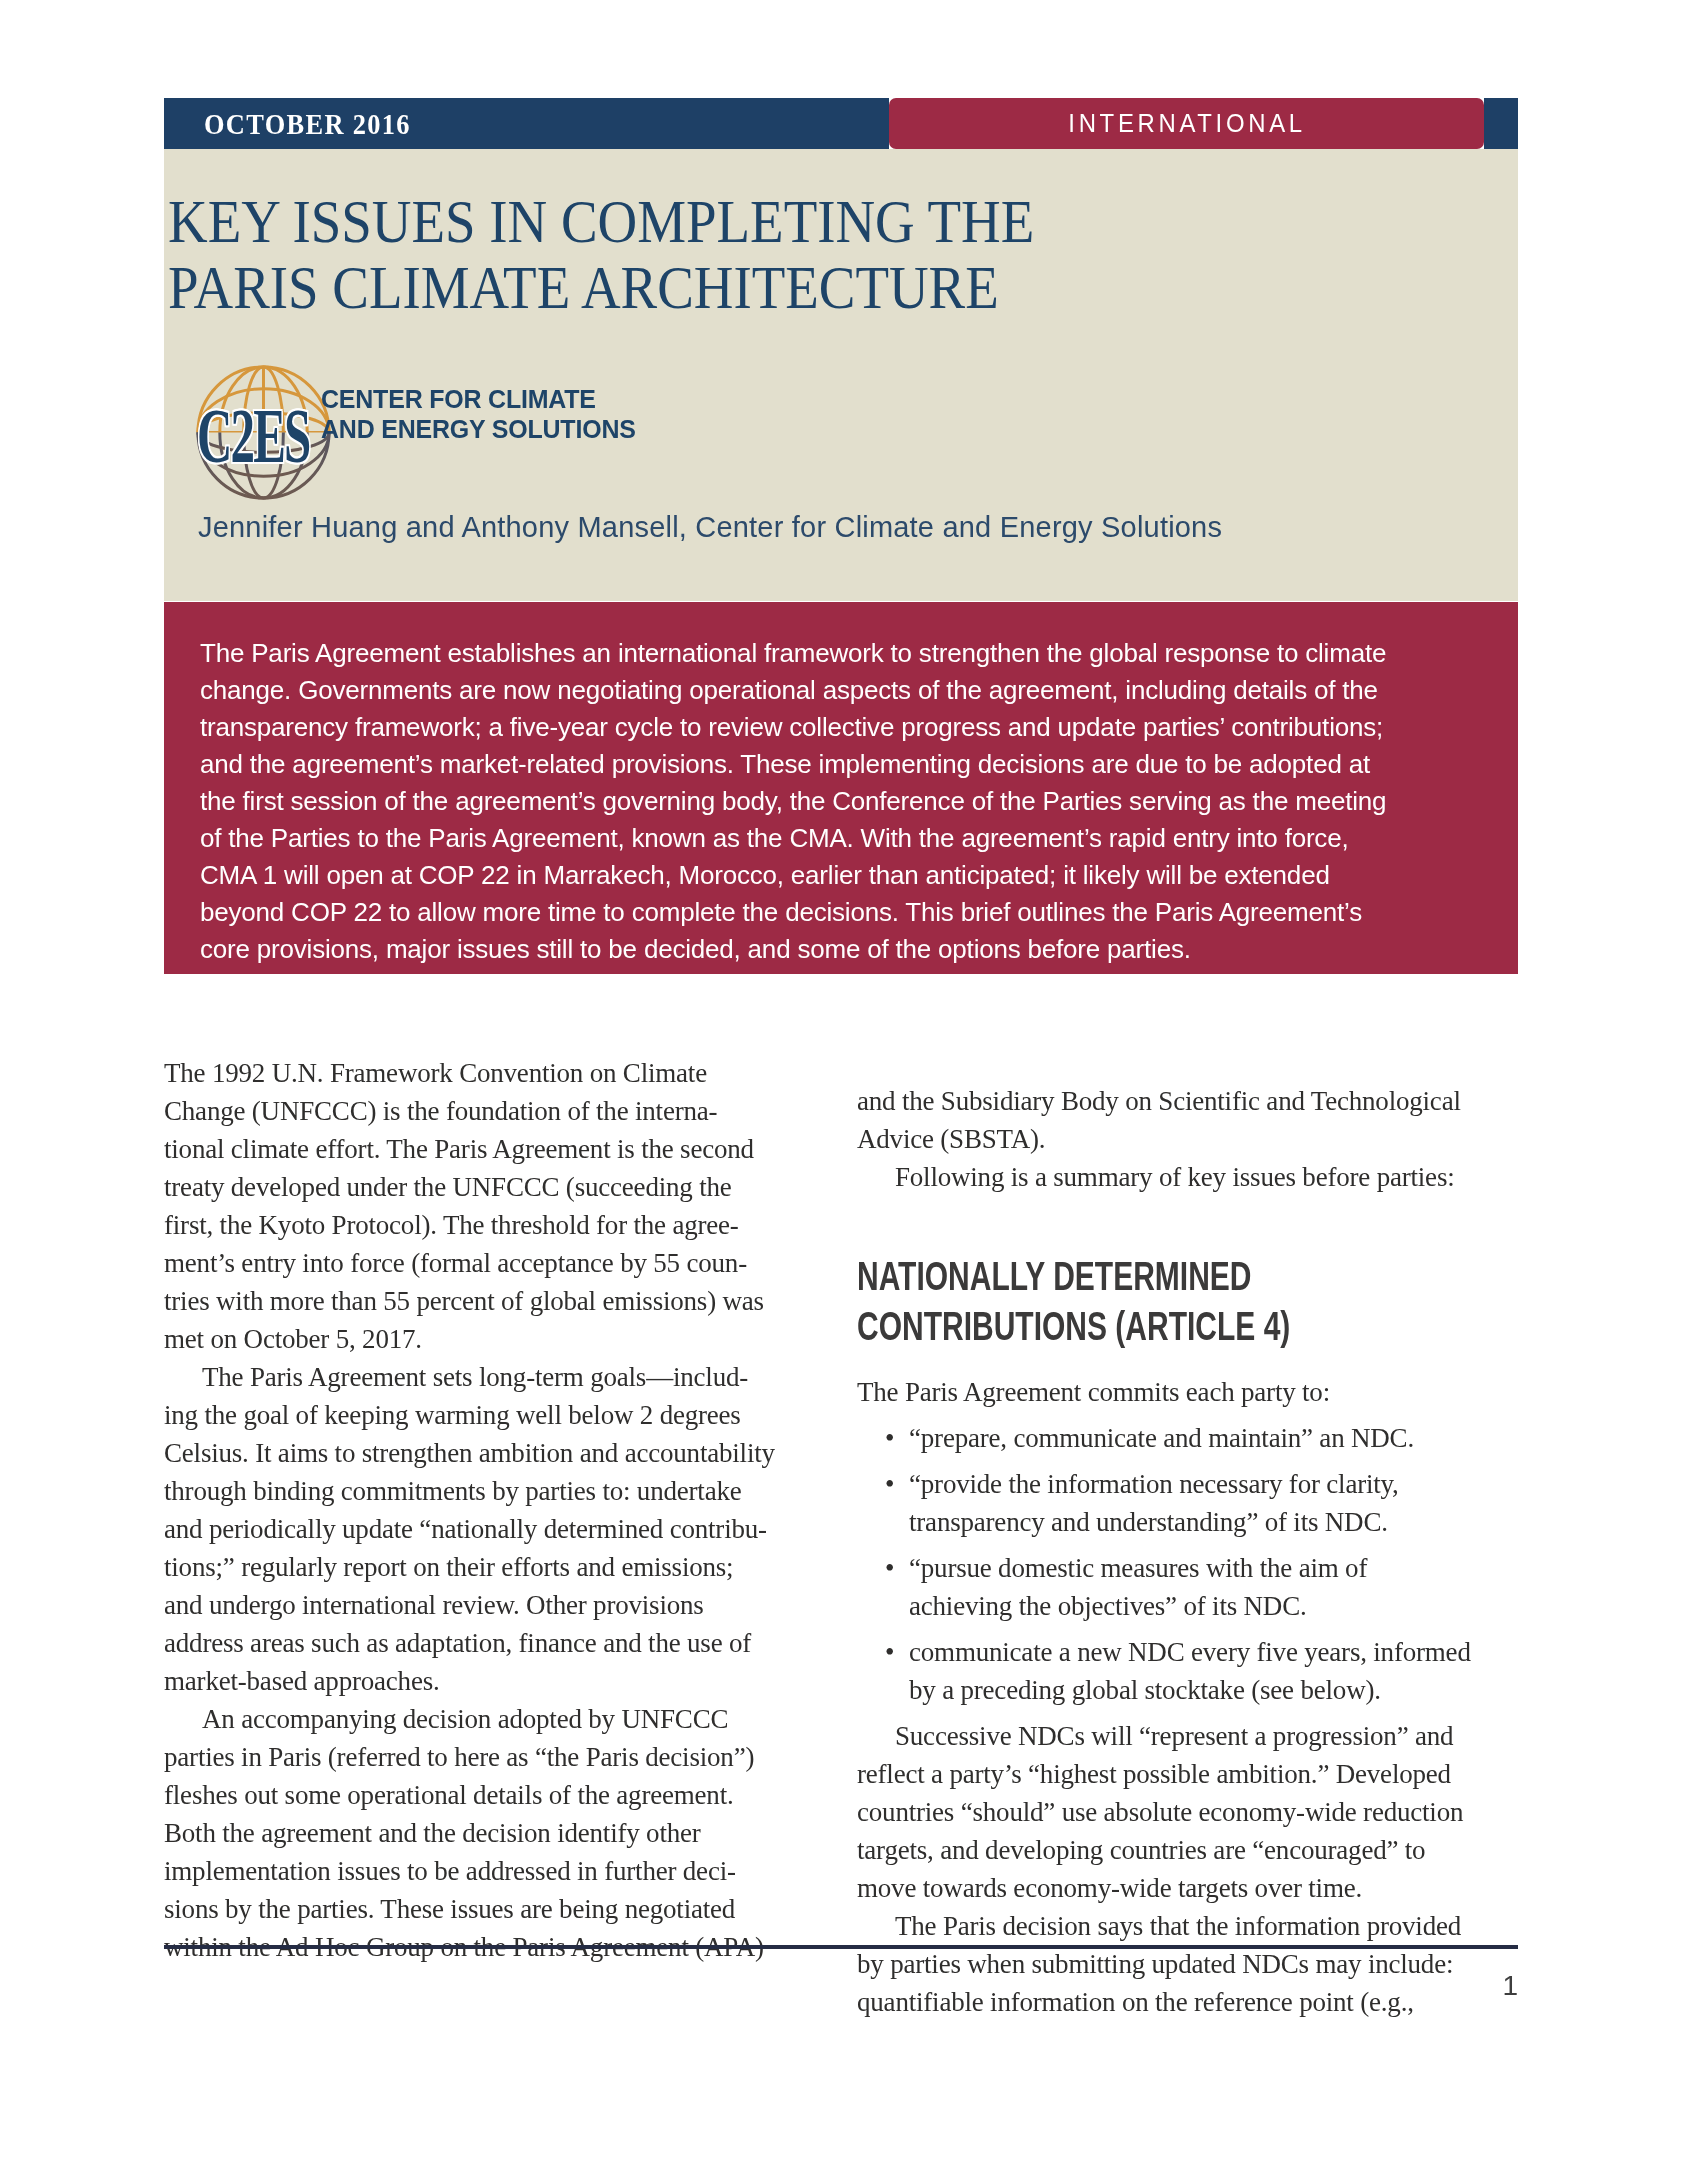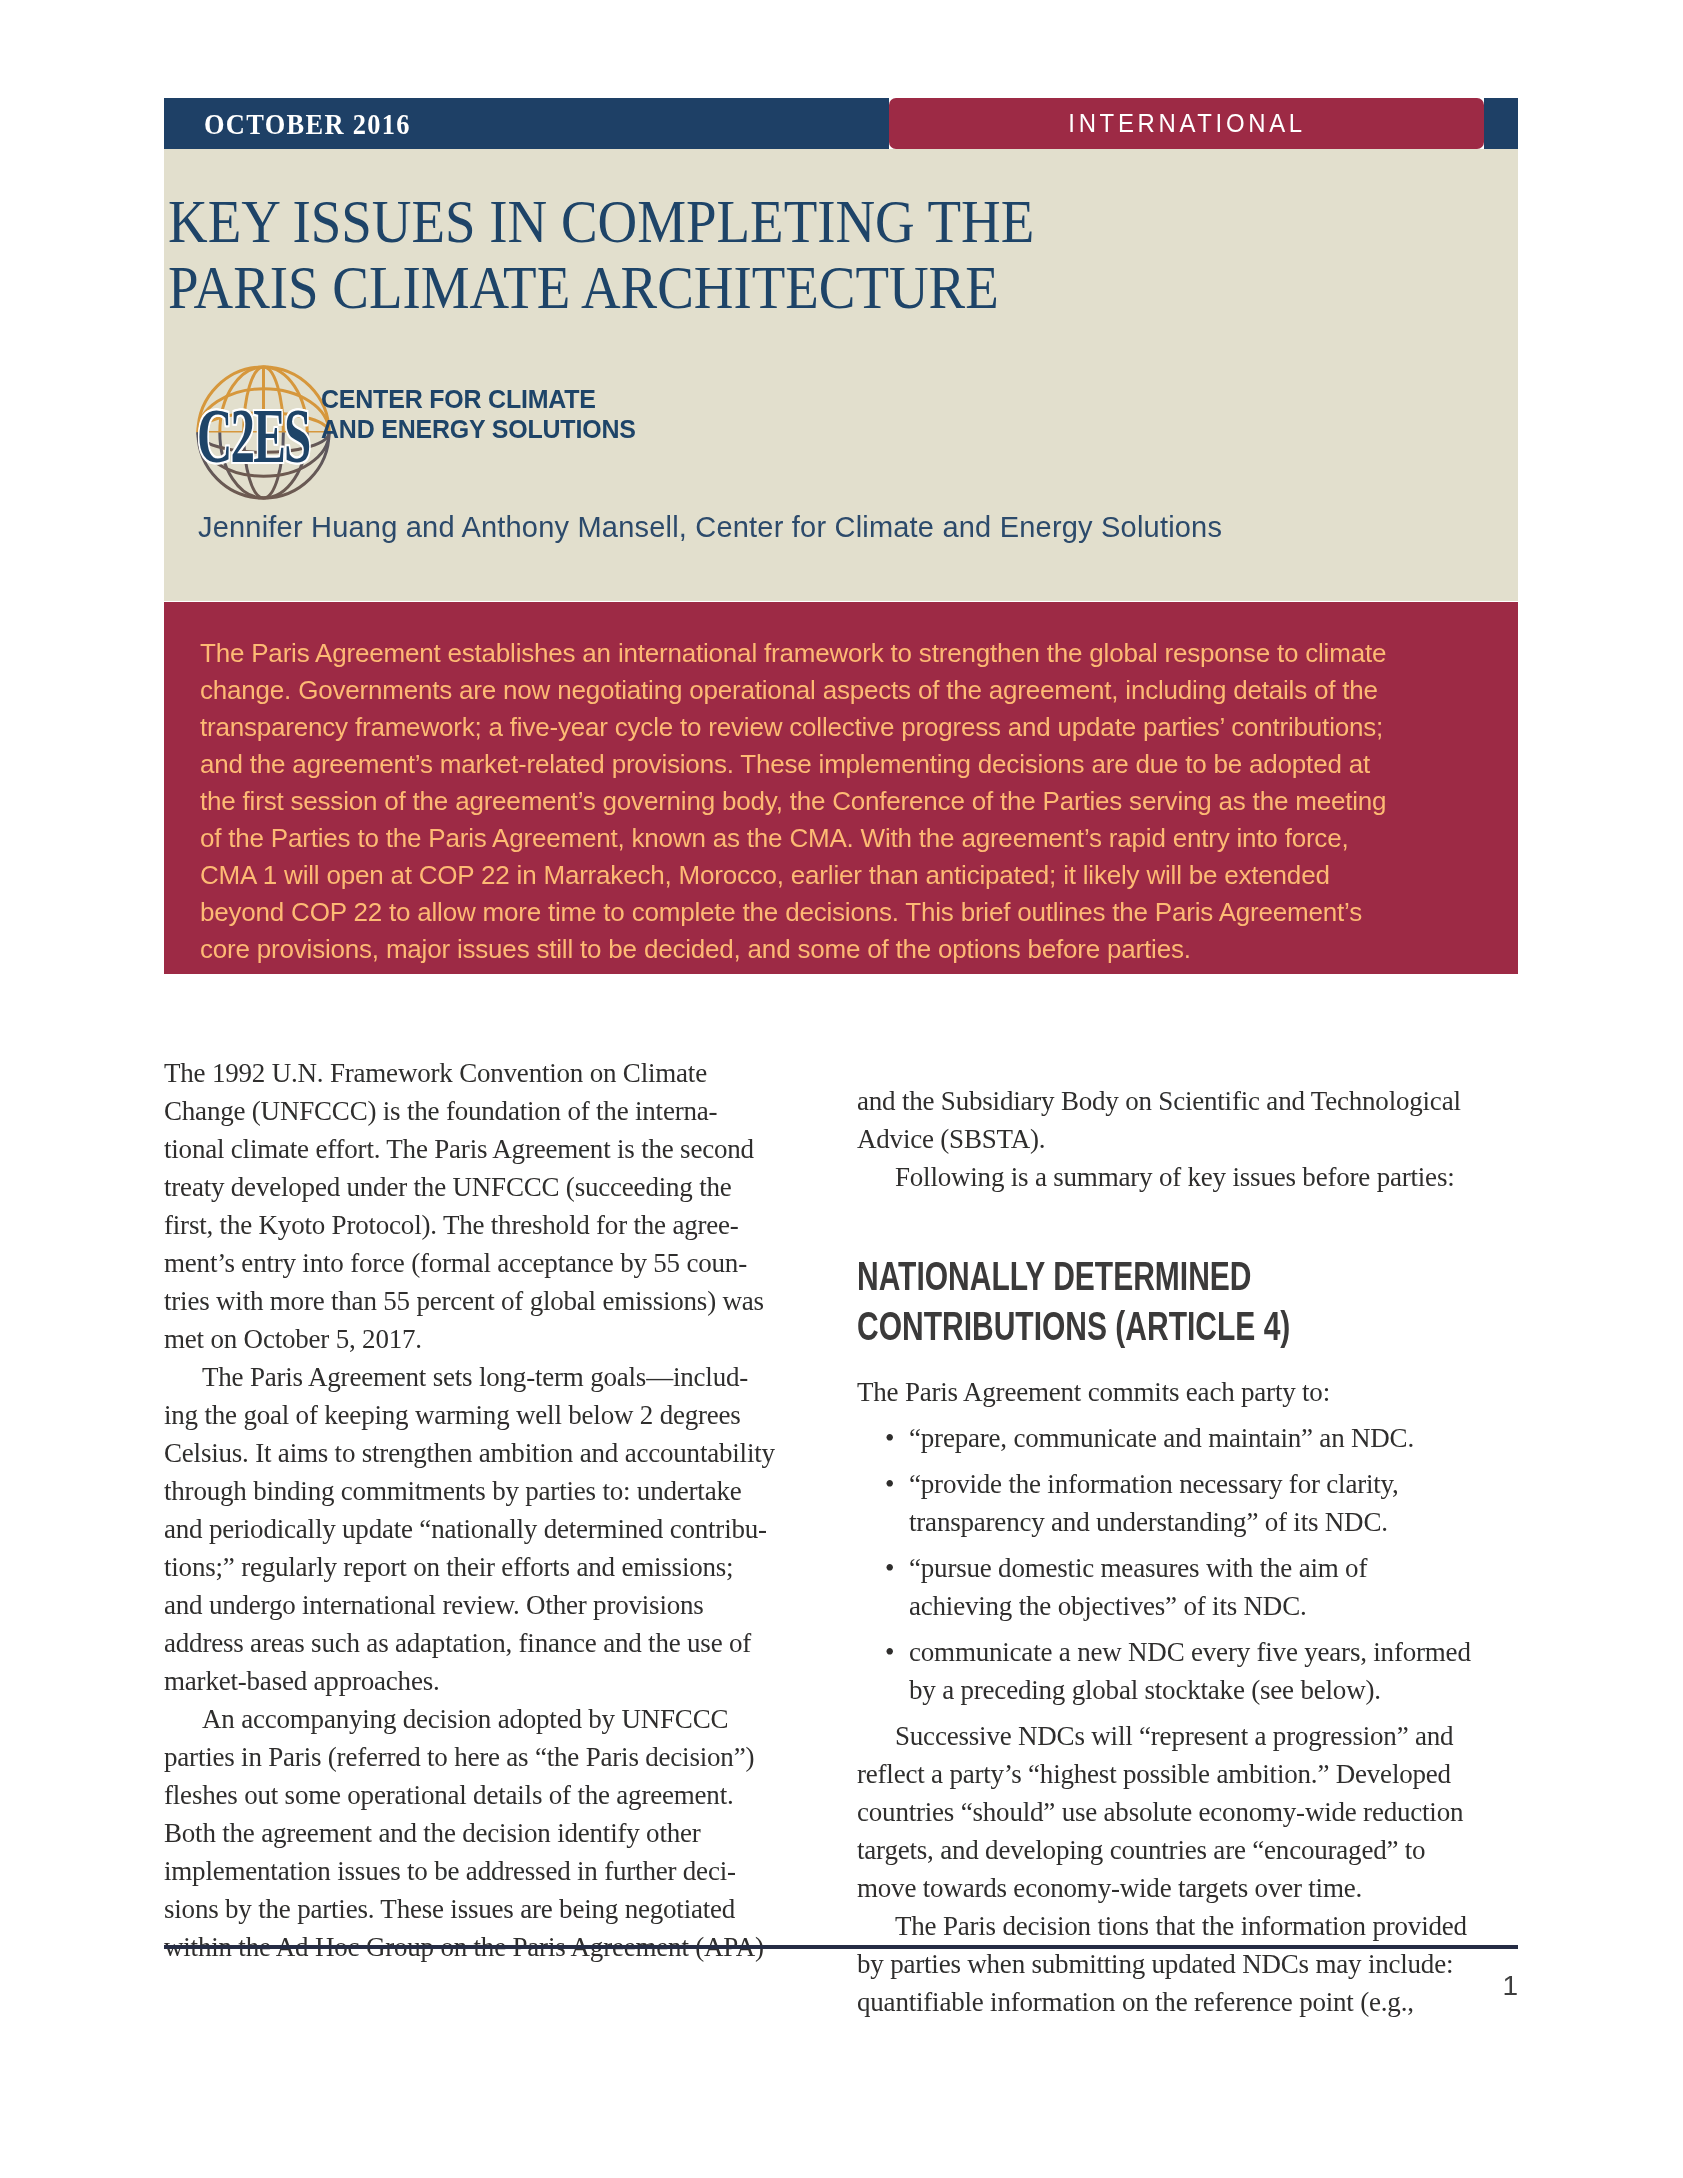--- a/index.html
+++ b/index.html
@@ -32,21 +32,21 @@
                         2px 2px 0 #fff,-2px -2px 0 #fff,2px -2px 0 #fff,-2px 2px 0 #fff;}
   .wordmark{position:absolute;left:128px;top:22px;margin:0;
             font:bold 26px/30px "Liberation Sans",sans-serif;color:var(--title-blue);
             letter-spacing:-0.2px;white-space:pre-line;transform:scaleX(.96);transform-origin:0 0;}
   .byline{position:absolute;left:34px;top:362px;margin:0;
           font:29px "Liberation Sans",sans-serif;color:var(--byline-blue);letter-spacing:0.2px;}
 
   
   .abstract{position:absolute;left:164px;top:602px;width:1354px;height:372px;
             background:var(--crimson);box-sizing:border-box;padding:33px 30px 0 36px;}
-  .abstract p{margin:0;font:26px/37px "Liberation Sans",sans-serif;color:#fdba74;
+  .abstract p{margin:0;font:26px/37px "Liberation Sans",sans-serif;color:#ffffff;
               letter-spacing:-0.2px;white-space:pre-line;}
 
   
   .columns{position:absolute;left:164px;top:1054px;width:1354px;display:flex;}
   .col-left{width:653px;margin-right:40px;flex:none;}
   .col-right{width:661px;flex:none;margin-top:28px;}
   p.body{margin:0;font:27px/38px "Liberation Serif",serif;color:var(--body-text);
          letter-spacing:-0.2px;white-space:pre-line;}
   p.ind{text-indent:38px;}
   h2.section{margin:55px 0 22px 0;font:bold 40px/50px "Liberation Sans",sans-serif;
@@ -191,21 +191,21 @@
           <span class="dot">•</span>
           <span class="btext">communicate a new NDC every five years, informed
 by a preceding global stocktake (see below).</span>
         </li>
       </ul>
       <p class="body ind after-bullets">Successive NDCs will “represent a progression” and
 reflect a party’s “highest possible ambition.” Developed
 countries “should” use absolute economy-wide reduction
 targets, and developing countries are “encouraged” to
 move towards economy-wide targets over time.</p>
-      <p class="body ind">The Paris decision tions that the information provided
+      <p class="body ind">The Paris decision says that the information provided
 by parties when submitting updated NDCs may include:
 quantifiable information on the reference point (e.g.,</p>
     </div>
   </div>
 
   <div class="footer-rule"></div>
   <div class="page-number">1</div>
 
 </div>
 

